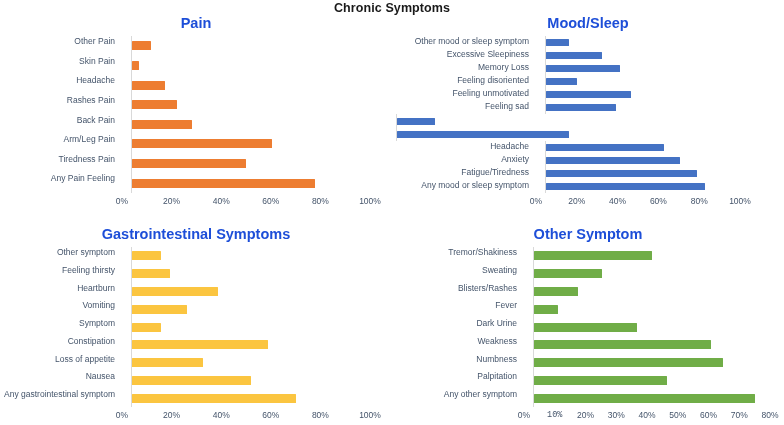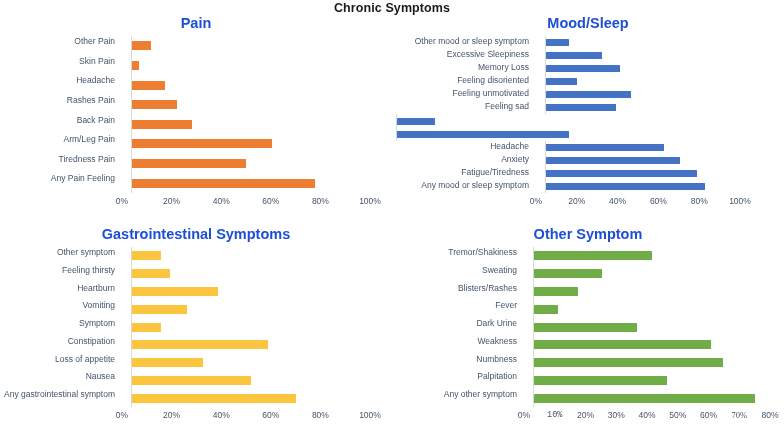--- a/index.html
+++ b/index.html
@@ -368,19 +368,19 @@
           </div>
         </div>
       <div class="axis">
           <span class="tick" style="left: 0%;">0%</span>
           <span class="tick" style="left: 12.5%; font-family: Liberation Mono, monospace;">10%</span>
           <span class="tick" style="left: 25%;">20%</span>
           <span class="tick" style="left: 37.5%;">30%</span>
           <span class="tick" style="left: 50%;">40%</span>
           <span class="tick" style="left: 62.5%;">50%</span>
           <span class="tick" style="left: 75%;">60%</span>
-          <span class="tick" style="left: 87.5%; font-family: Liberation Serif, serif;">70%</span>
+          <span class="tick" style="left: 87.5%;">70%</span>
           <span class="tick" style="left: 100%;">80%</span>
         </div>
     </div>
   </section>
 
 </div>
 
 </body></html>

